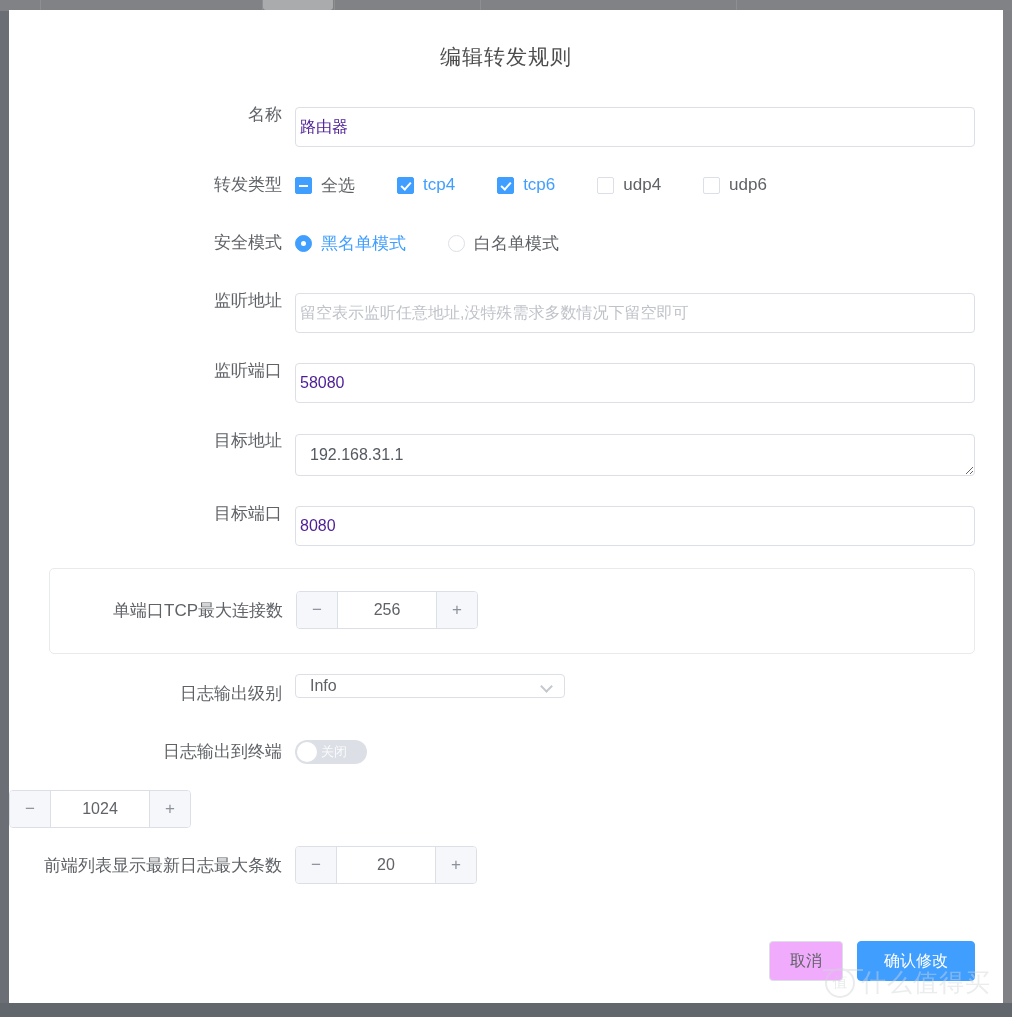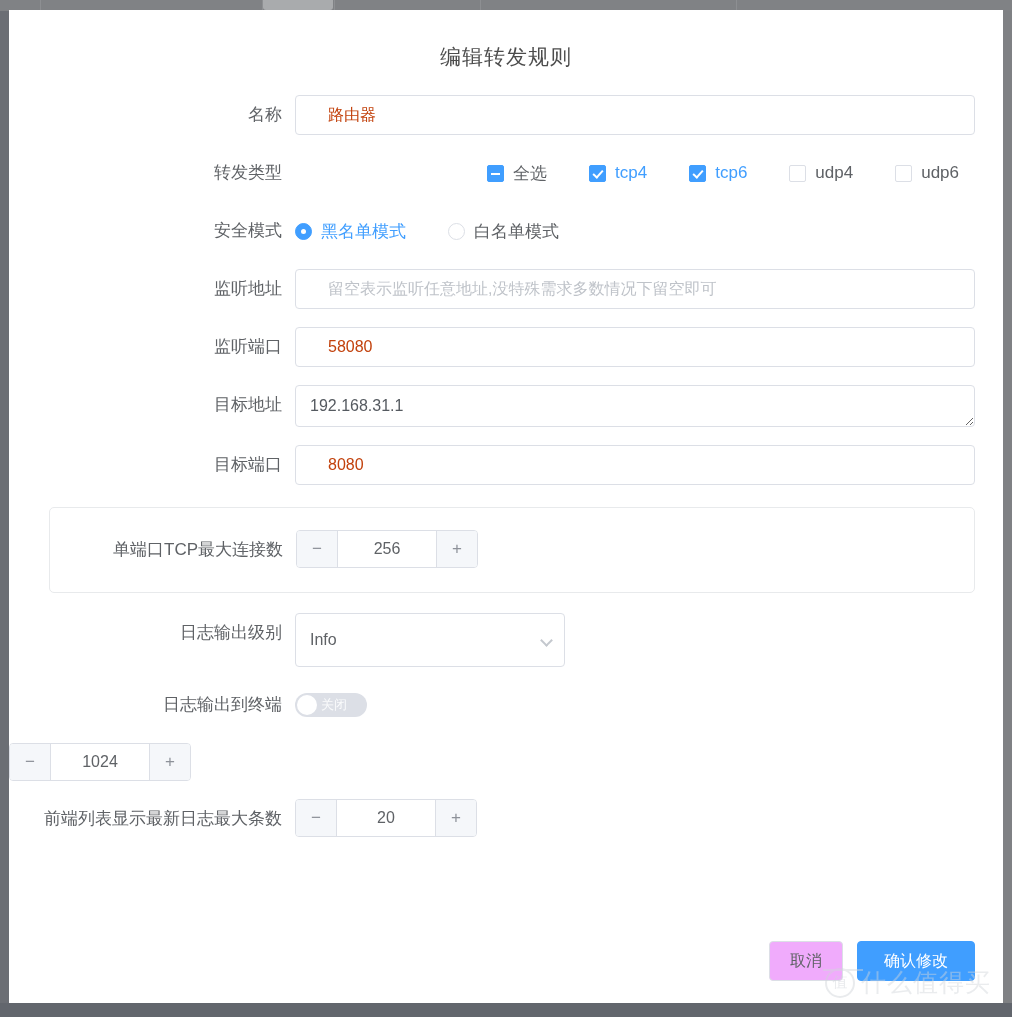--- a/index.html
+++ b/index.html
@@ -110,46 +110,48 @@
 
   
   .txtinput {
     width: 100%;
     height: 40px;
     box-sizing: border-box;
     border: 1px solid #dcdfe6;
     border-radius: 4px;
     background: #fff;
     font-size: 16px;
-    color: #c2410c;
-    padding: 0 32px;
+    color: #4c1d95;
+    padding: 0 4px;
     font-family: inherit;
     outline: none;
+    margin-top: 12px;
   }
   .txtinput::placeholder { color: #bfc3c9; }
 
   textarea.txtarea {
     width: 100%;
     height: 42px;
     box-sizing: border-box;
     border: 1px solid #dcdfe6;
     border-radius: 4px;
     background: #fff;
     font-size: 16px;
     color: #555a60;
     padding: 9px 14px;
     font-family: inherit;
     outline: none;
     resize: vertical;
     line-height: 22px;
     display: block;
-  }
-
-  
-  .check-group { display: flex; align-items: center; height: 40px; justify-content: flex-end; }
+    margin-top: 13px;
+  }
+
+  
+  .check-group { display: flex; align-items: center; height: 40px; }
   .check-item { display: flex; align-items: center; margin-right: 42px; cursor: pointer; }
   .check-item:last-child { margin-right: 16px; }
   .cbox {
     width: 17px;
     height: 17px;
     border: 1px solid #dcdfe6;
     border-radius: 2px;
     background: #fff;
     box-sizing: border-box;
     position: relative;
@@ -243,21 +245,21 @@
     justify-content: center;
     font-size: 16px;
     color: #5f6266;
     background: #fff;
   }
 
   
   .selectbox {
     position: relative;
     width: 270px;
-    height: 54px;
+    height: 24px;
     border: 1px solid #dcdfe6;
     border-radius: 4px;
     background: #fff;
     box-sizing: border-box;
     display: flex;
     align-items: center;
     padding: 0 14px;
     cursor: pointer;
   }
   .selectbox .selval { font-size: 16px; color: #5f6266; }

